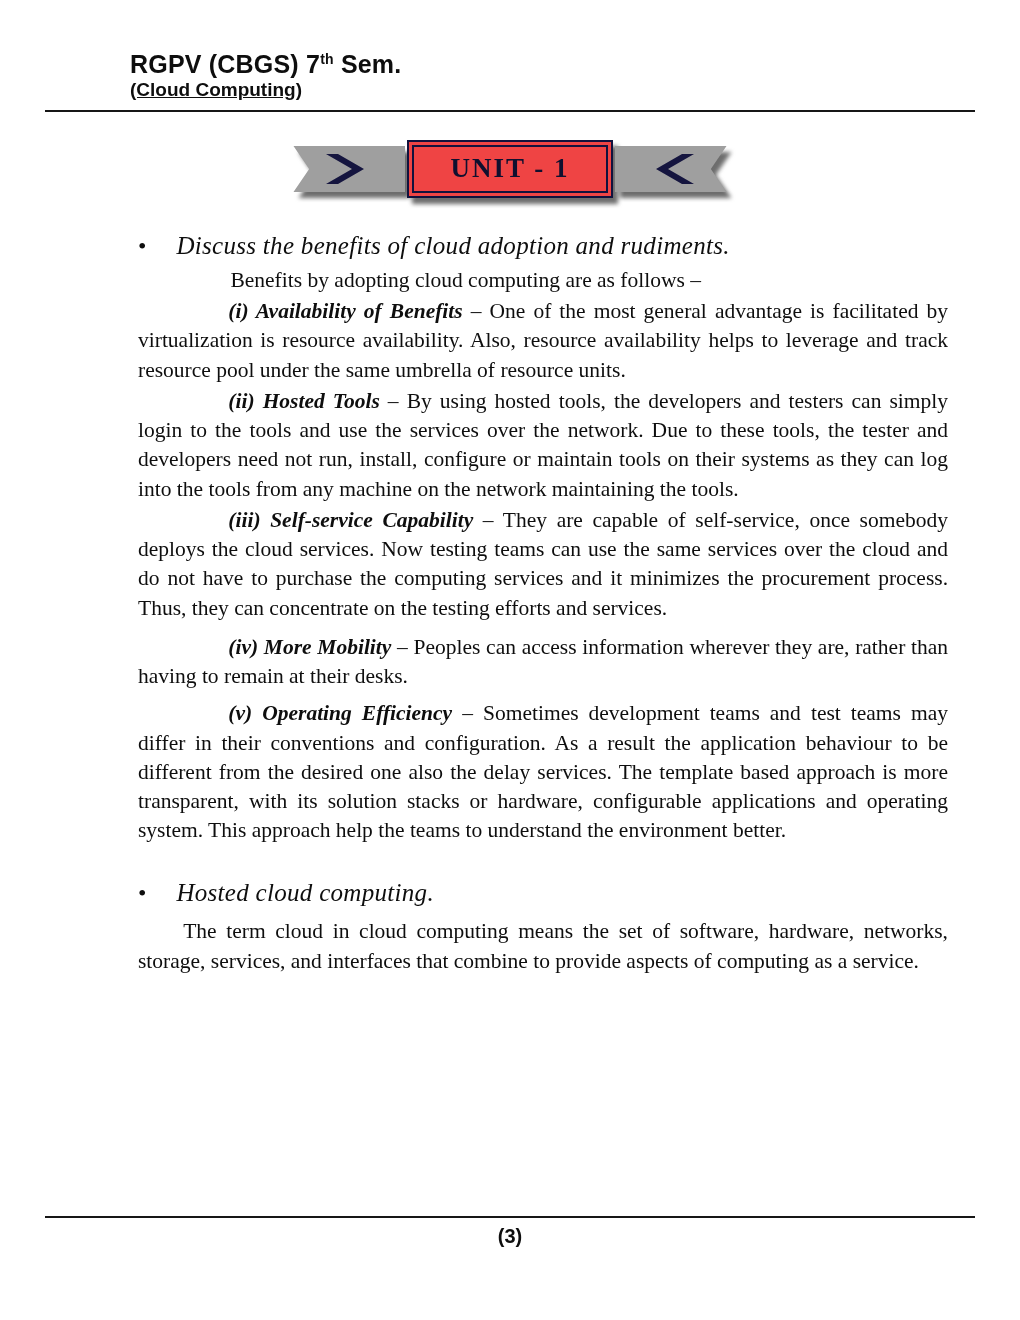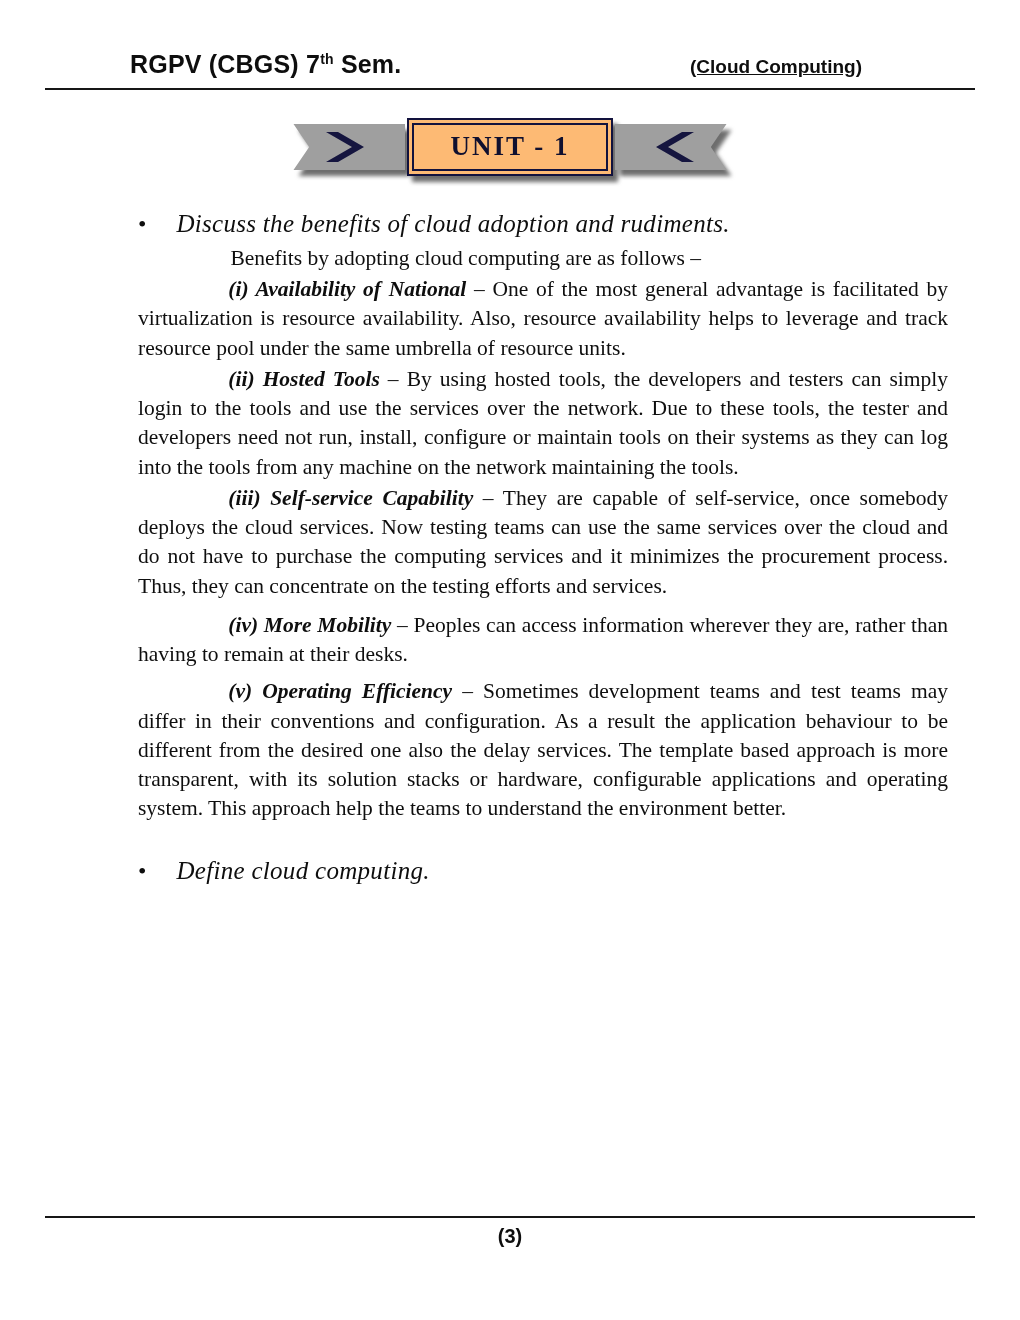--- a/index.html
+++ b/index.html
@@ -11,20 +11,21 @@
     position:relative;
     overflow:hidden;
   }
 
   
   .page-header {
     display:flex; justify-content:space-between; align-items:baseline;
     margin:50px 158px 0 130px;
     font-family:"Liberation Sans", sans-serif;
     font-weight:bold;
+    flex-direction:column;
   }
   .header-left { font-size:25px; letter-spacing:0.2px; }
   .header-left sup { font-size:14px; }
   .header-right { font-size:19px;text-decoration:underline; }
   .header-rule {
     height:2px; background:#161616;
     margin:9px 45px 0 45px;
   }
 
   
@@ -33,21 +34,21 @@
     margin-top:28px;
     filter:drop-shadow(5px 6px 2px rgba(60,60,60,0.75));
   }
   .ribbon {
     width:112px; height:46px; background:#9f9f9f;
     display:flex; align-items:center; justify-content:center;
   }
   .ribbon.left  { clip-path:polygon(0 0, 100% 0, 100% 100%, 0 100%, 14% 50%); }
   .ribbon.right { clip-path:polygon(0 0, 100% 0, 86% 50%, 100% 100%, 0 100%); }
   .banner-box {
-    background:#fdba74;
+    background:#ef4444;
     border:2px solid #12123d;
     padding:3px;
     margin:0 2px;
   }
   .banner-box-inner {
     border:2px solid #12123d;
     padding:6px 36px 7px 36px;
     font-size:27px; font-weight:bold;
     letter-spacing:2px;
     color:#10102f;
@@ -120,21 +121,21 @@
 
 <div class="qheading">
   <span class="bullet">•</span>
   <h2 class="qtitle">Discuss the benefits of cloud adoption and rudiments.</h2>
 </div>
 
 <div class="content">
   <p class="intro">Benefits by adopting cloud computing are as follows –</p>
 
   <p class="item">
-    <span class="lead">(i) Availability of National</span><span> – One of the most general advantage is facilitated by virtualization is resource availability. Also, resource availability helps to leverage and track resource pool under the same umbrella of resource units.</span>
+    <span class="lead">(i) Availability of Benefits</span><span> – One of the most general advantage is facilitated by virtualization is resource availability. Also, resource availability helps to leverage and track resource pool under the same umbrella of resource units.</span>
   </p>
 
   <p class="item">
     <span class="lead">(ii) Hosted Tools</span><span> – By using hosted tools, the developers and testers can simply login to the tools and use the services over the network. Due to these tools, the tester and developers need not run, install, configure or maintain tools on their systems as they can log into the tools from any machine on the network maintaining the tools.</span>
   </p>
 
   <p class="item">
     <span class="lead">(iii) Self-service Capability</span><span> – They are capable of self-service, once somebody deploys the cloud services. Now testing teams can use the same services over the cloud and do not have to purchase the computing services and it minimizes the procurement process. Thus, they can concentrate on the testing efforts and services.</span>
   </p>
 
@@ -142,22 +143,23 @@
     <span class="lead">(iv) More Mobility</span><span> – Peoples can access information wherever they are, rather than having to remain at their desks.</span>
   </p>
 
   <p class="item" style="margin-top:8px;">
     <span class="lead">(v) Operating Efficiency</span><span> – Sometimes development teams and test teams may differ in their conventions and configuration. As a result the application behaviour to be different from the desired one also the delay services. The template based approach is more transparent, with its solution stacks or hardware, configurable applications and operating system. This approach help the teams to understand the environment better.</span>
   </p>
 </div>
 
 <div class="qheading">
   <span class="bullet">•</span>
-  <h2 class="qtitle">Define cloud computing.</h2>
+  <h2 class="qtitle">Hosted cloud computing.</h2>
 </div>
 
 <div class="content" style="margin-top:10px;">
+  <p class="para-shallow">The term cloud in cloud computing means the set of software, hardware, networks, storage, services, and interfaces that combine to provide aspects of computing as a service.</p>
 </div>
 
 <div class="footer">
   <div class="footer-rule"></div>
   <div class="page-number">(3)</div>
 </div>
 
 </body></html>

